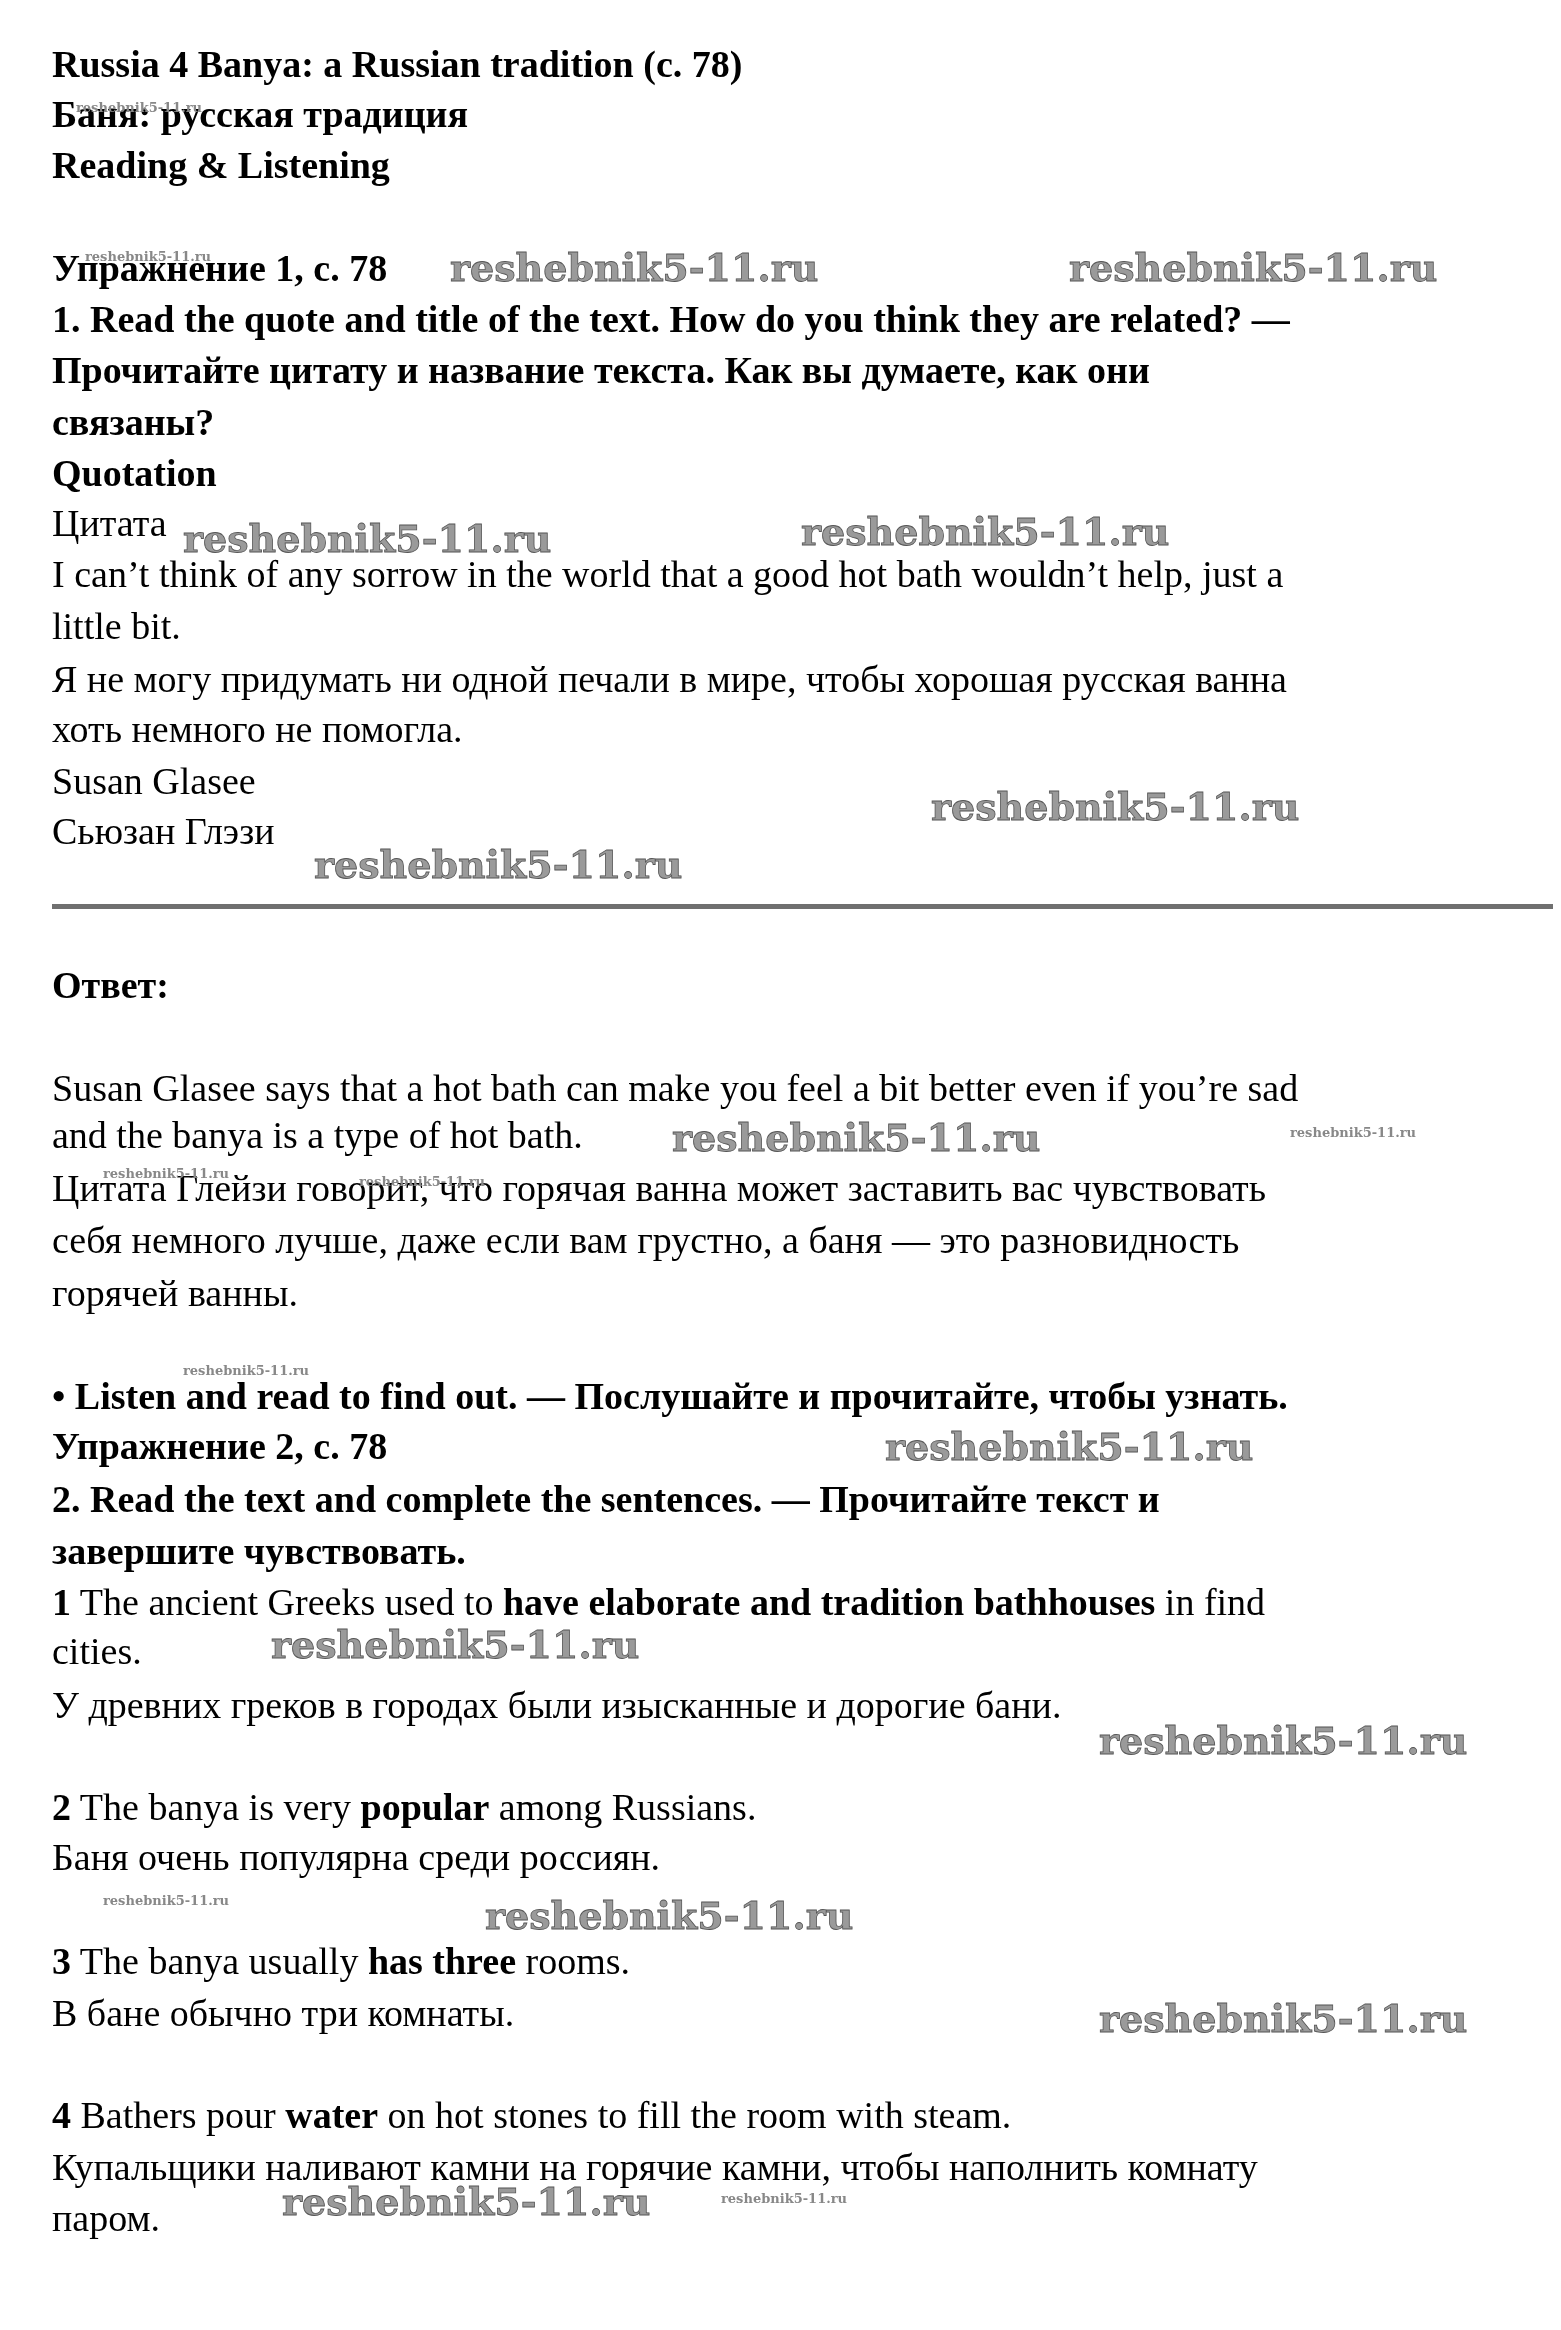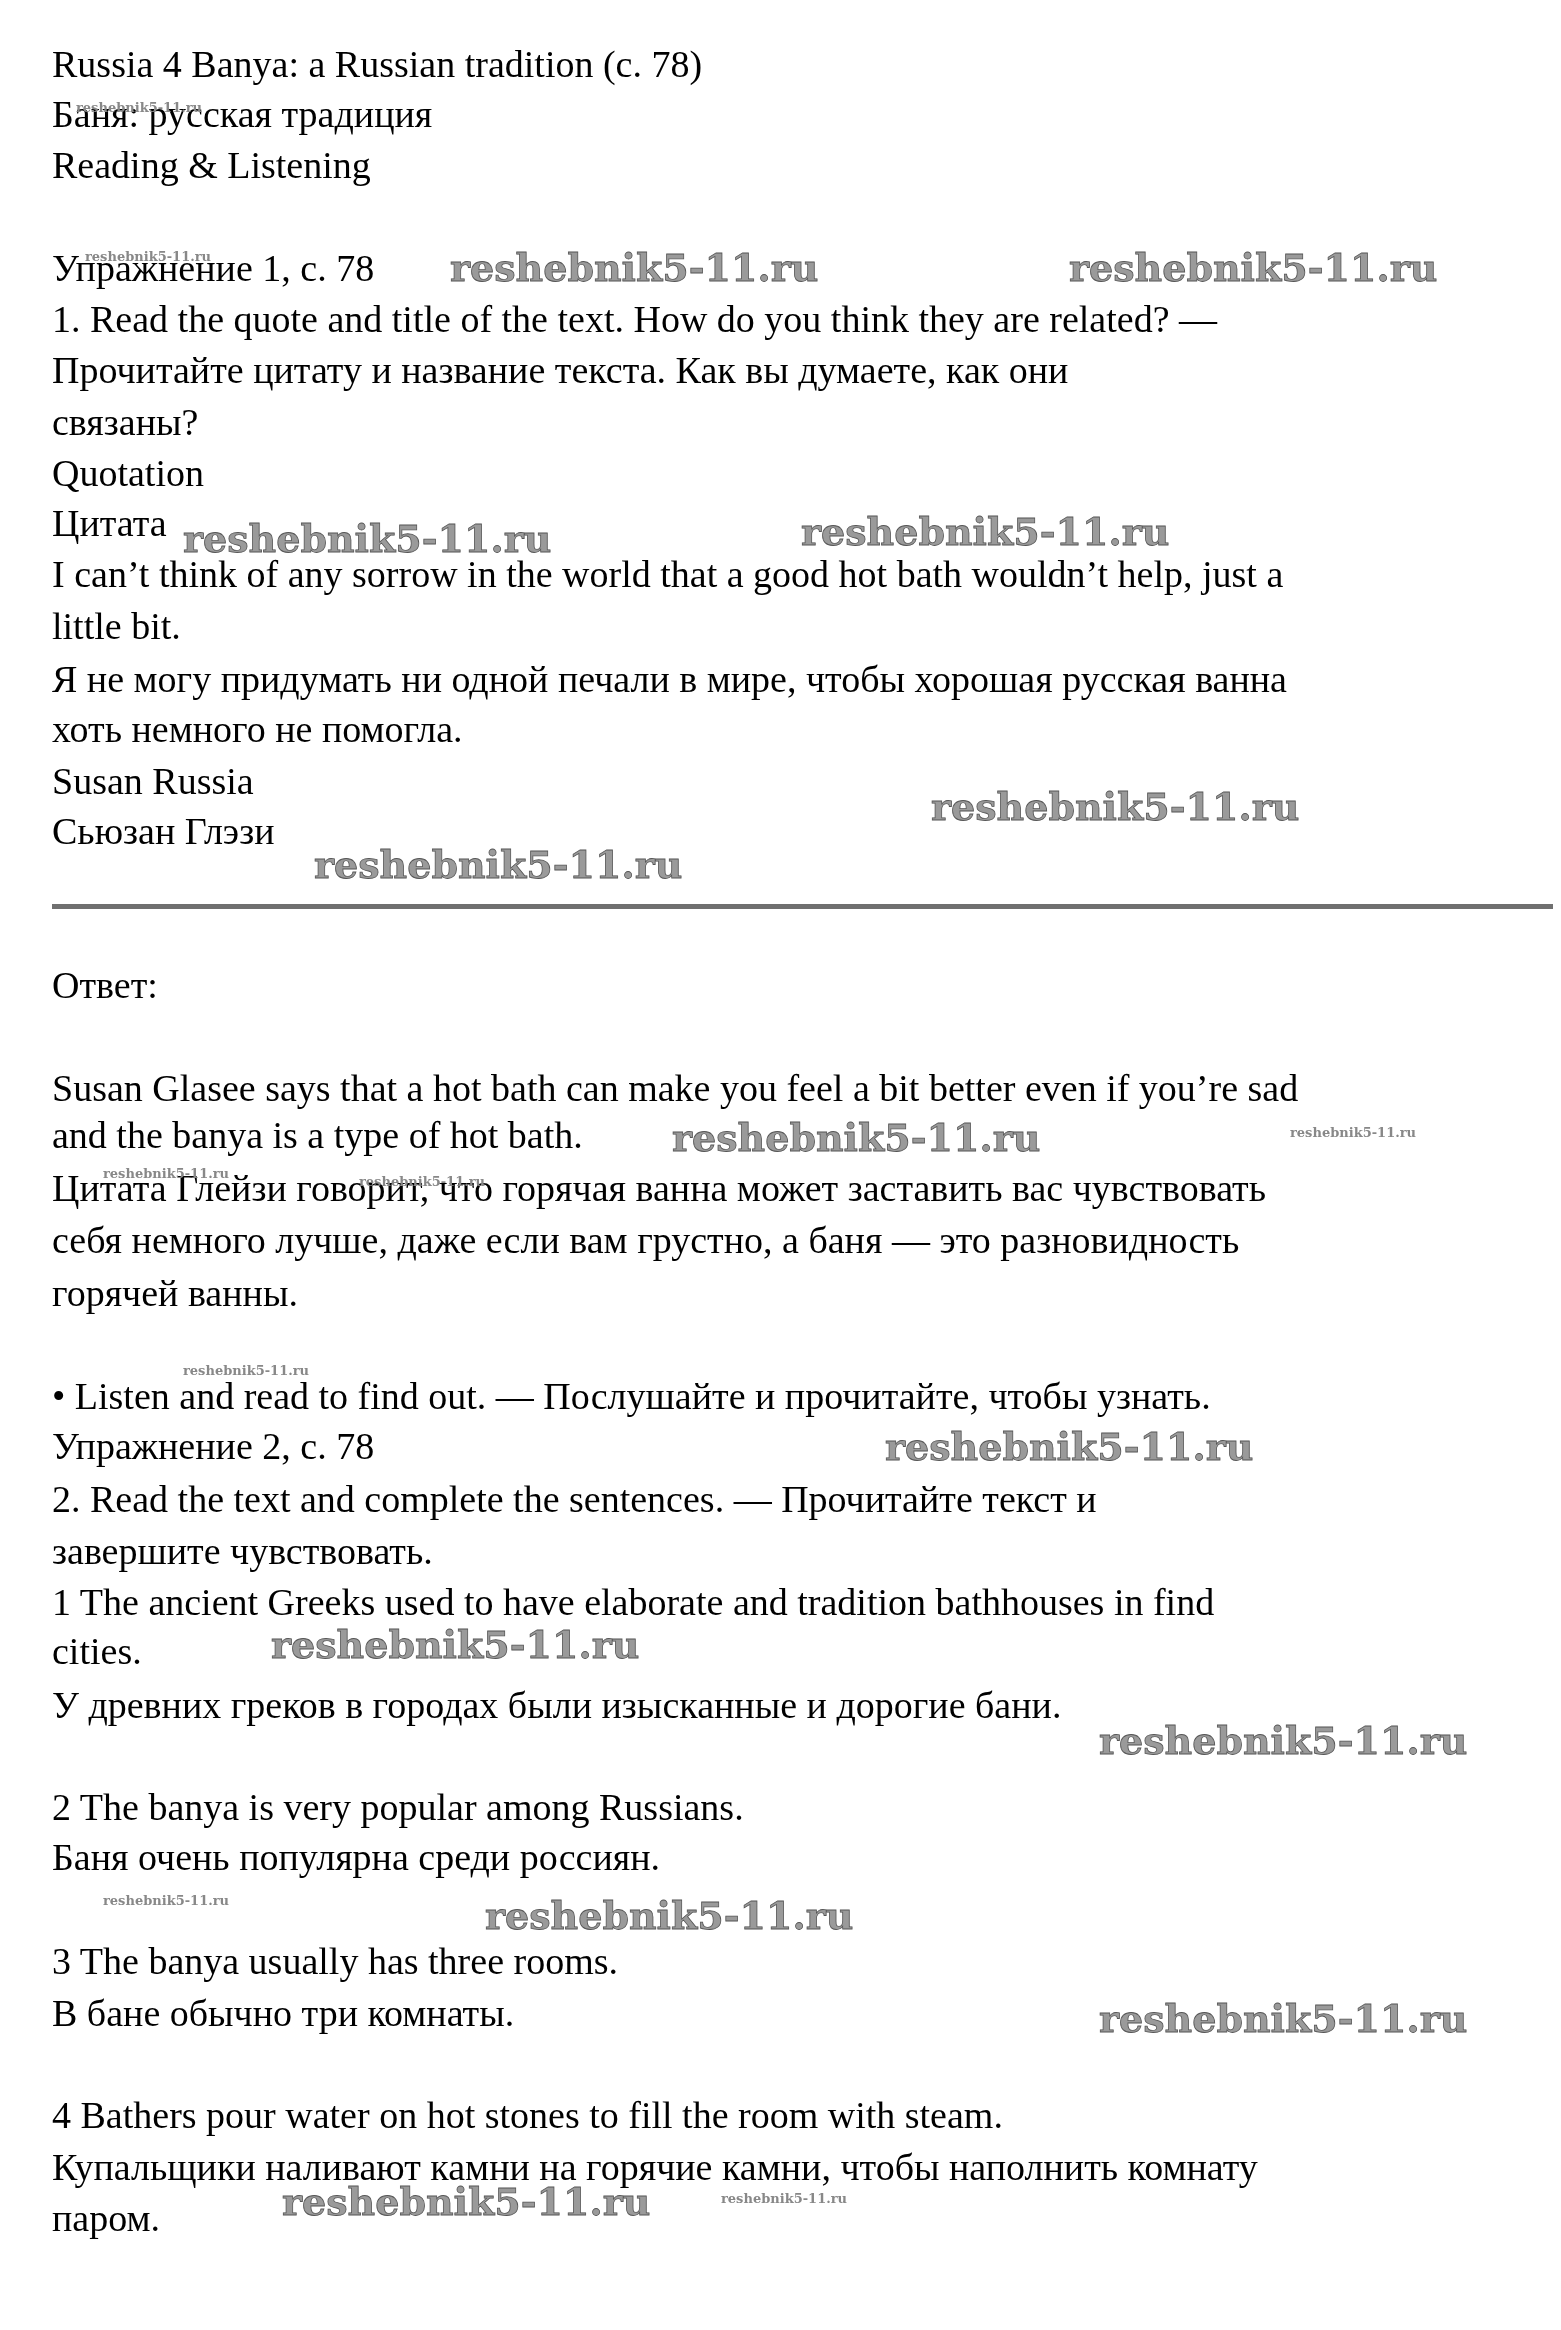--- a/index.html
+++ b/index.html
@@ -1,19 +1,19 @@
 <!DOCTYPE html>
 <html style="font-size:12.2px"><head>
 <meta charset="utf-8">
 <style>
   html, body { margin:0; padding:0; background:#ffffff; }
   body { width:1562px; height:2330px; position:relative; overflow:hidden;
          font-family:"Liberation Serif","DejaVu Serif",serif; color:#000; }
   .line { position:absolute; left:52px; font-size:38px; line-height:46px; white-space:nowrap; transform:translateY(-34px); }
-  .b { font-weight:normal; }
+  .b { font-weight:bold; }
   .rule { position:absolute; left:52px; width:1501px; top:904px; height:4.6px; background:#707070; }
   .wm { position:absolute; font-family:"DejaVu Serif",serif; font-weight:bold; color:#9a9a9a;
         -webkit-text-stroke:0.8px #555; white-space:nowrap; }
   .wm.big { font-size:38px; transform:translateY(-34px); }
   .wm.small { font-size:13px; color:#888; -webkit-text-stroke:0; transform:translateY(-10.7px); }
 </style>
 </head>
 <body>
 
 <div class="line b" style="top:75px">Russia 4 Banya: a Russian tradition (с. 78)</div>
@@ -23,21 +23,21 @@
 <div class="line b" style="top:279px">Упражнение 1, с. 78</div>
 <div class="line b" style="top:330px">1. Read the quote and title of the text. How do you think they are related? —</div>
 <div class="line b" style="top:381px"> Прочитайте цитату и название текста. Как вы думаете, как они</div>
 <div class="line b" style="top:433px">связаны?</div>
 <div class="line b" style="top:484px">Quotation</div>
 <div class="line" style="top:534px">Цитата</div>
 <div class="line" style="top:585px">I can’t think of any sorrow in the world that a good hot bath wouldn’t help, just a</div>
 <div class="line" style="top:637px">little bit.</div>
 <div class="line" style="top:690px">Я не могу придумать ни одной печали в мире, чтобы хорошая русская ванна</div>
 <div class="line" style="top:740px">хоть немного не помогла.</div>
-<div class="line" style="top:792px">Susan Russia</div>
+<div class="line" style="top:792px">Susan Glasee</div>
 <div class="line" style="top:842px">Сьюзан Глэзи</div>
 
 <div class="rule"></div>
 
 <div class="line b" style="top:996px">Ответ:</div>
 <div class="line" style="top:1099px">Susan Glasee says that a hot bath can make you feel a bit better even if you’re sad</div>
 <div class="line" style="top:1146px">and the banya is a type of hot bath.</div>
 <div class="line" style="top:1199px">Цитата Глейзи говорит, что горячая ванна может заставить вас чувствовать</div>
 <div class="line" style="top:1251px">себя немного лучше, даже если вам грустно, а баня — это разновидность</div>
 <div class="line" style="top:1304px">горячей ванны.</div>

